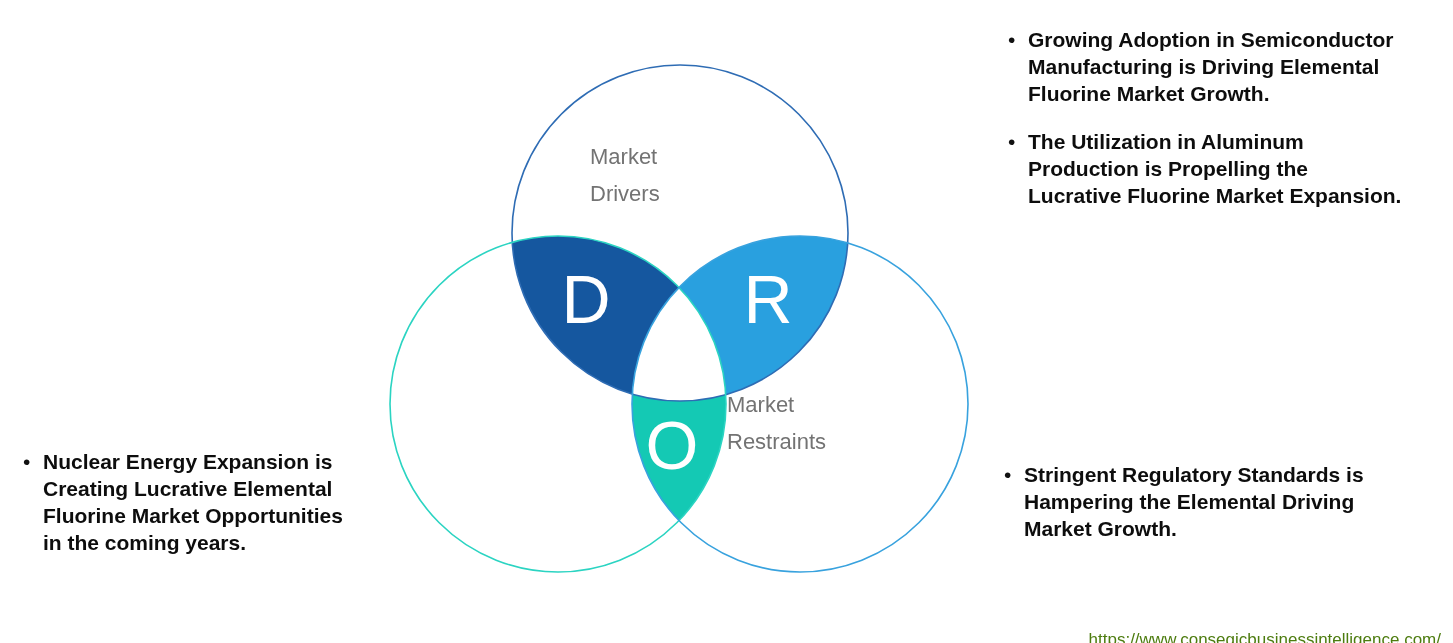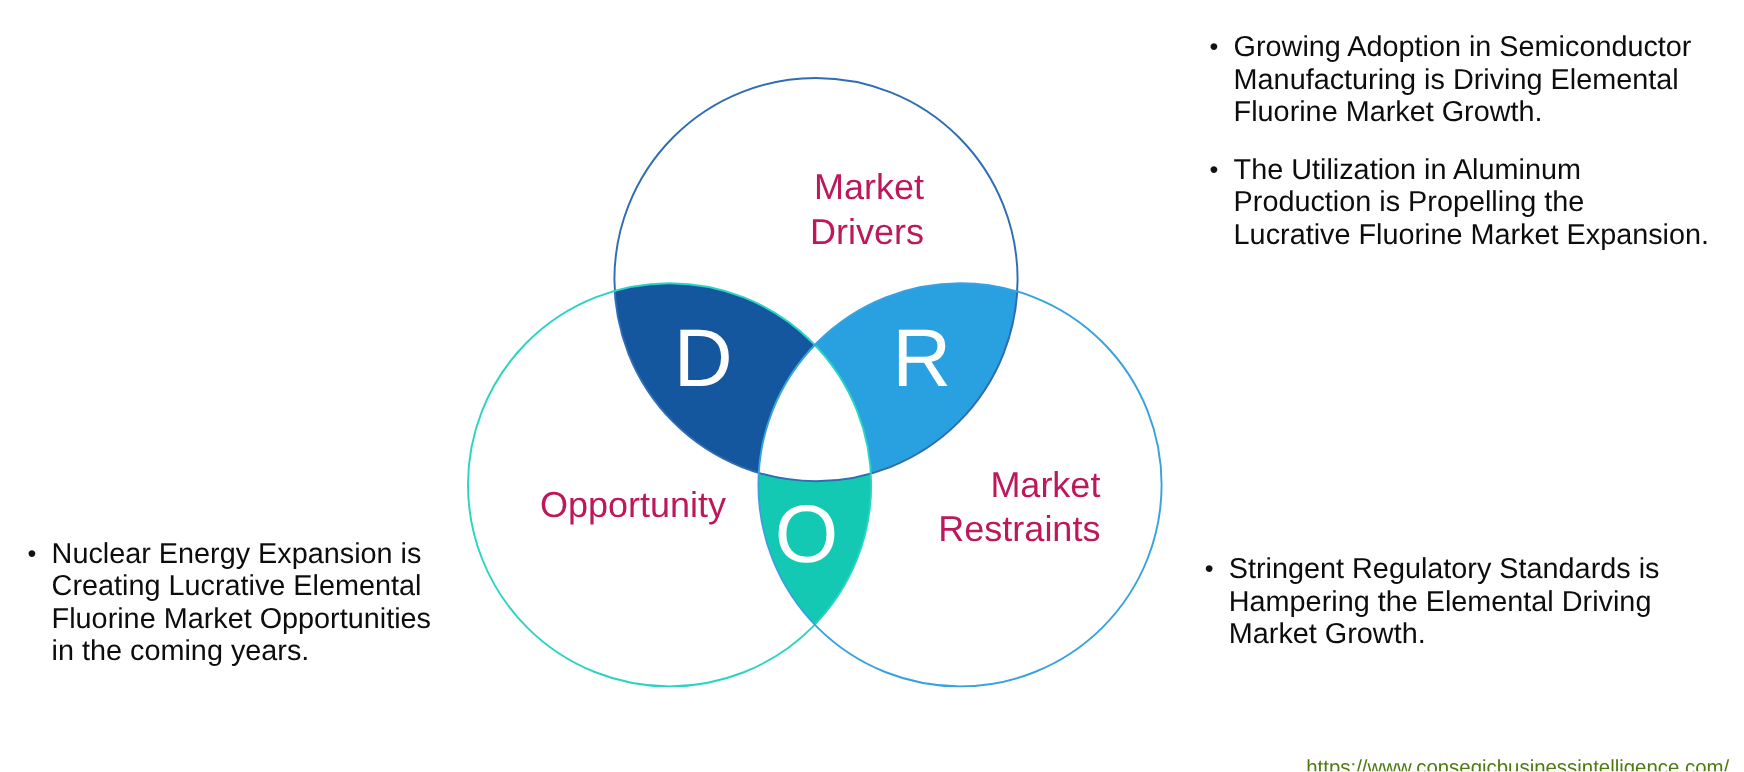--- a/index.html
+++ b/index.html
@@ -9,24 +9,24 @@
     height: 643px;
     background: #ffffff;
     overflow: hidden;
     font-family: "Liberation Sans", sans-serif;
     color: #111111;
   }
   .venn-svg { position: absolute; left: 0; top: 0; }
 
   .circle-label {
     position: absolute;
-    text-align: right;
-    font-size: 30px;
+    text-align: left;
+    font-size: 22px;
     line-height: 37px;
-    color: #be185d;
+    color: #737373;
     white-space: pre-line;
   }
   .overlap-letter {
     position: absolute;
     text-align: center;
     font-size: 68px;
     line-height: 72px;
     color: #ffffff;
     font-weight: 400;
   }
@@ -36,24 +36,25 @@
   .bullet-item:last-child { margin-bottom: 0; }
   .bullet-dot {
     width: 20px;
     flex: 0 0 20px;
     font-size: 21px;
     line-height: 27px;
     color: #111111;
   }
   .bullet-text {
     flex: 1;
-    font-size: 24px;
+    font-size: 21px;
     line-height: 27px;
     color: #0d0d0d;
     white-space: pre-line;
+    font-weight: bold;
   }
 
   .footer-url {
     position: absolute;
     right: 12px;
     top: 629px;
     font-size: 17px;
     line-height: 22px;
     color: #4d7c0f;
   }
@@ -91,21 +92,20 @@
       </g>
     </g>
 
     <circle cx="680" cy="233" r="168" fill="none" stroke-width="1.6" stroke="#2e6cb4"></circle>
     <circle cx="558" cy="404" r="168" fill="none" stroke-width="1.6" stroke="#2bd4c2"></circle>
     <circle cx="800" cy="404" r="168" fill="none" stroke-width="1.6" stroke="#38a2de"></circle>
   </svg>
 
   <div class="circle-label" style="left:590px; top:138px; width:180px;">Market
 Drivers</div>
-  <div class="circle-label" style="left:405px; top:403px; width:200px;">Opportunity</div>
   <div class="circle-label" style="left:727px; top:386px; width:190px;">Market
 Restraints</div>
 
   <div class="overlap-letter" style="left:546px; top:263px; width:80px;">D</div>
   <div class="overlap-letter" style="left:728px; top:263px; width:80px;">R</div>
   <div class="overlap-letter" style="left:632px; top:409px; width:80px;">O</div>
 
   <div class="bullet-block" style="left:1008px; top:26px; width:428px;">
     <div class="bullet-item">
       <span class="bullet-dot">•</span>

